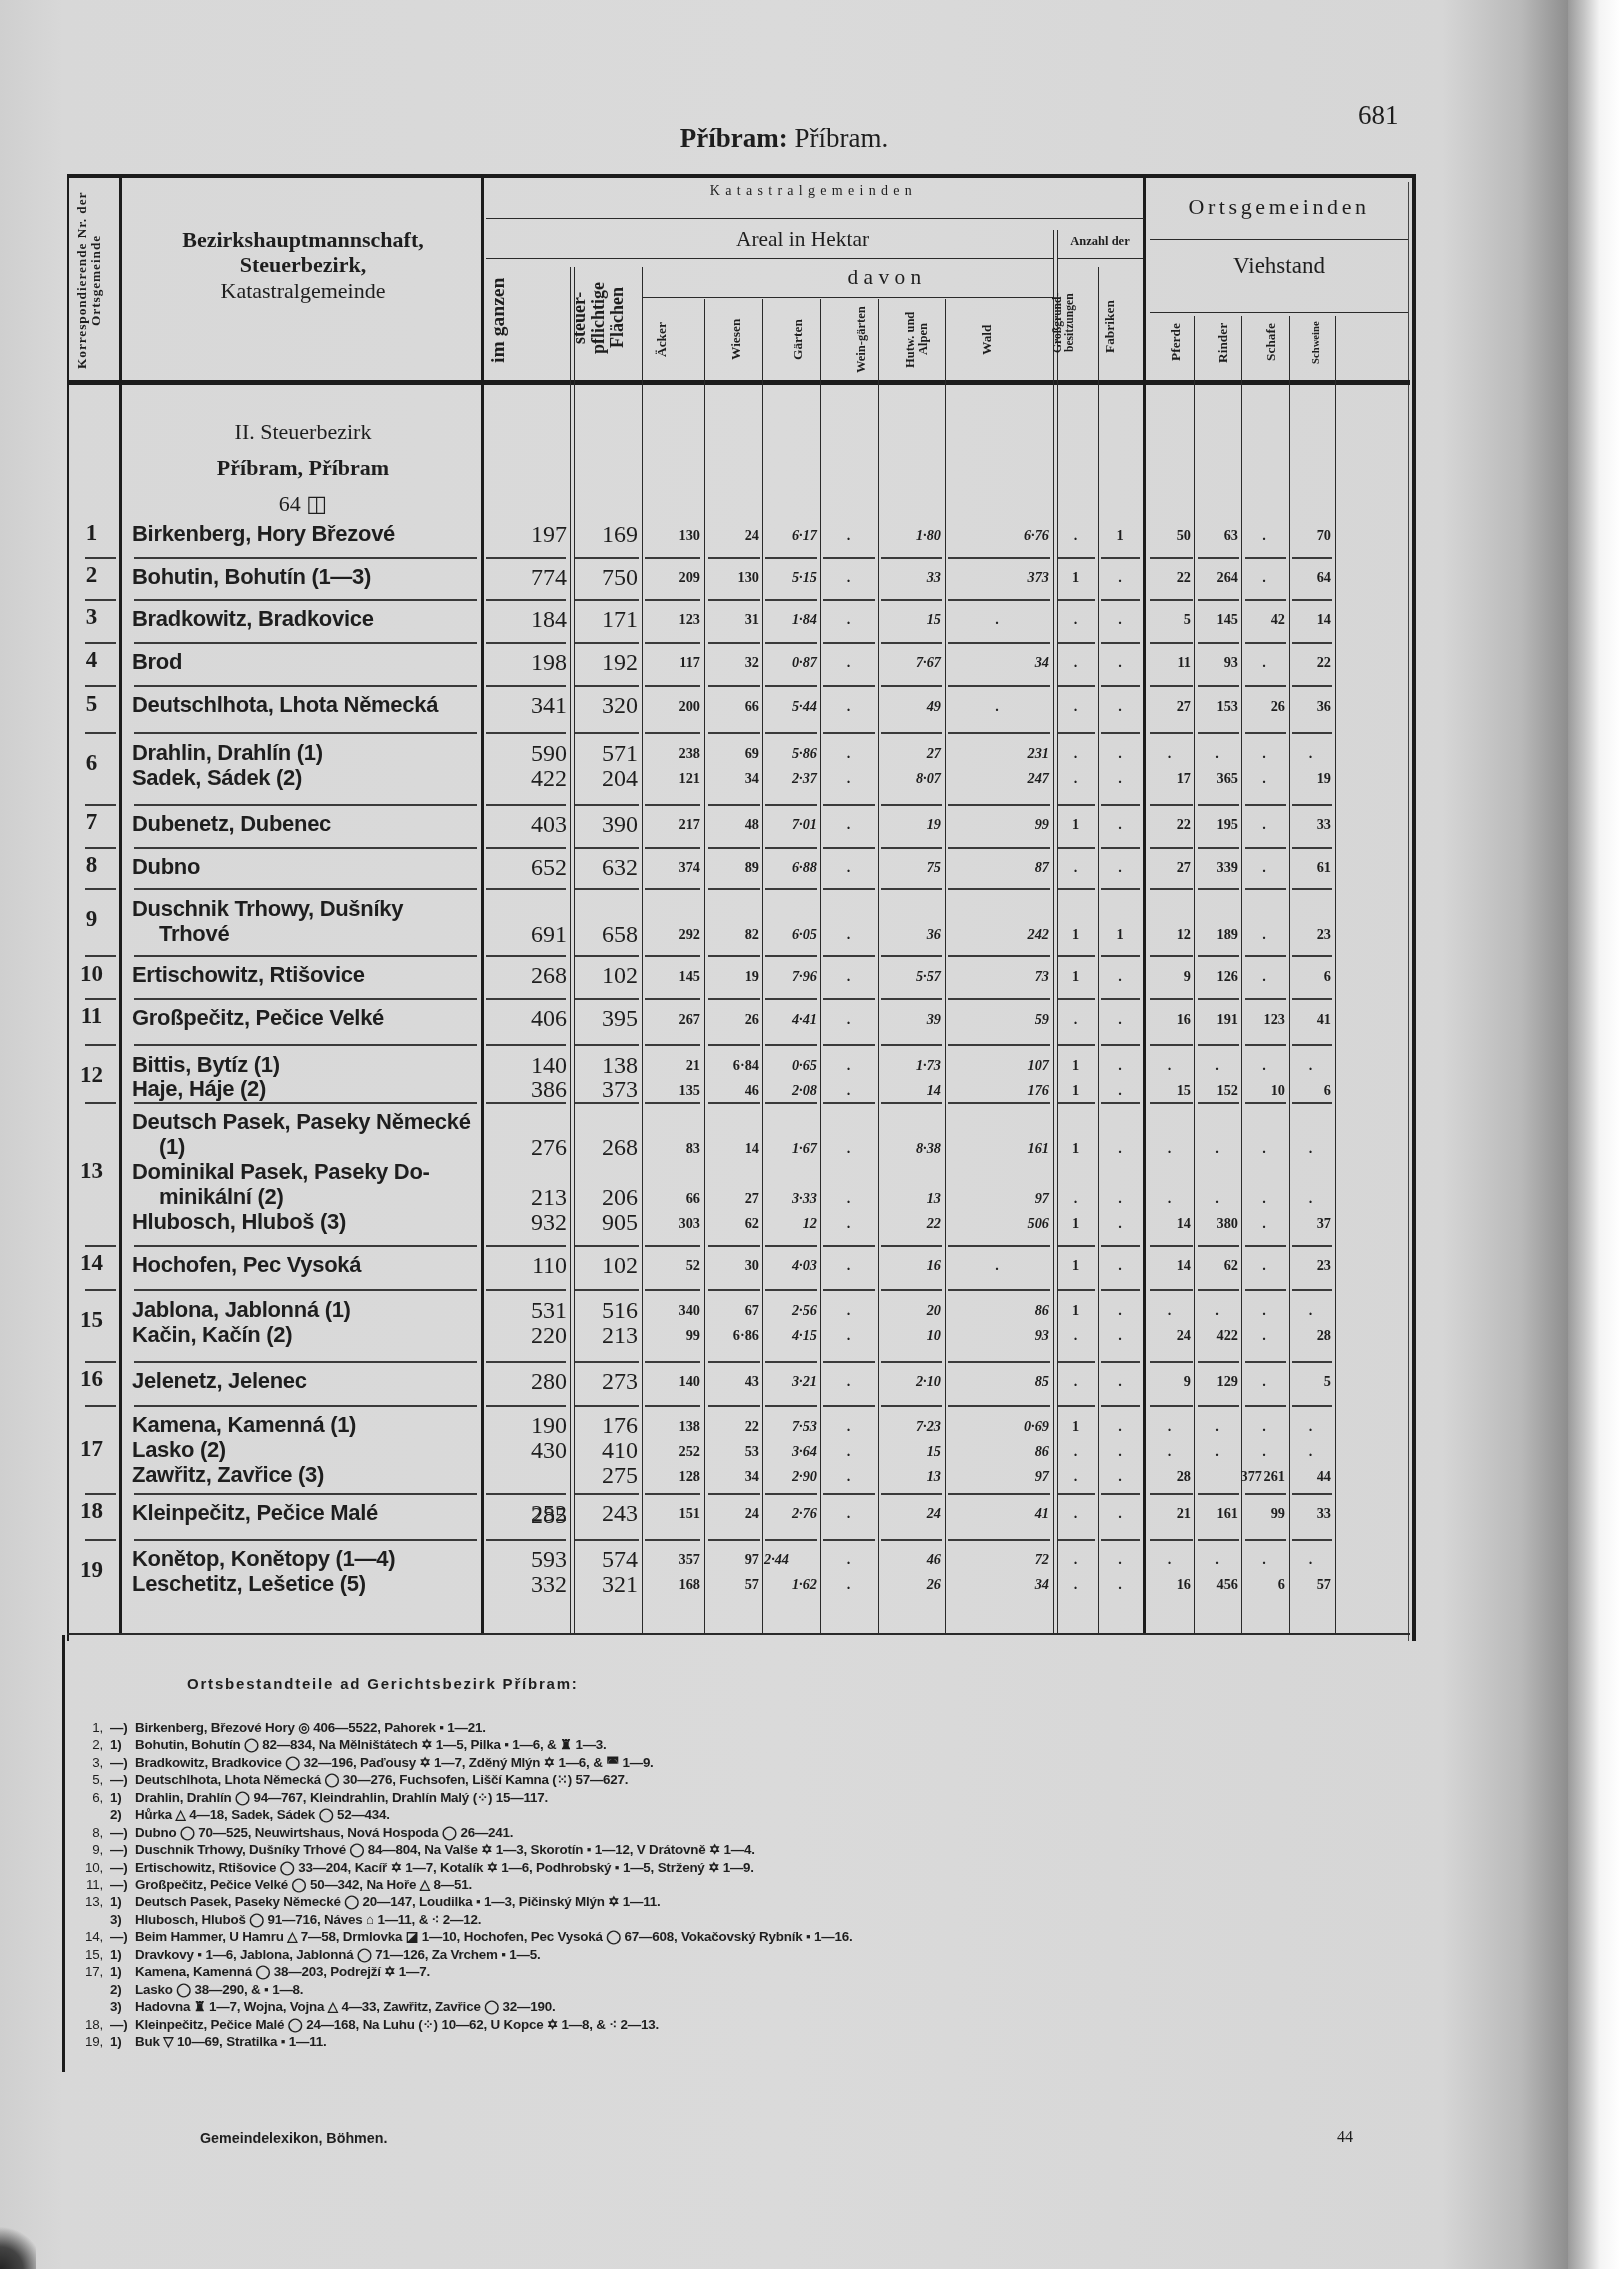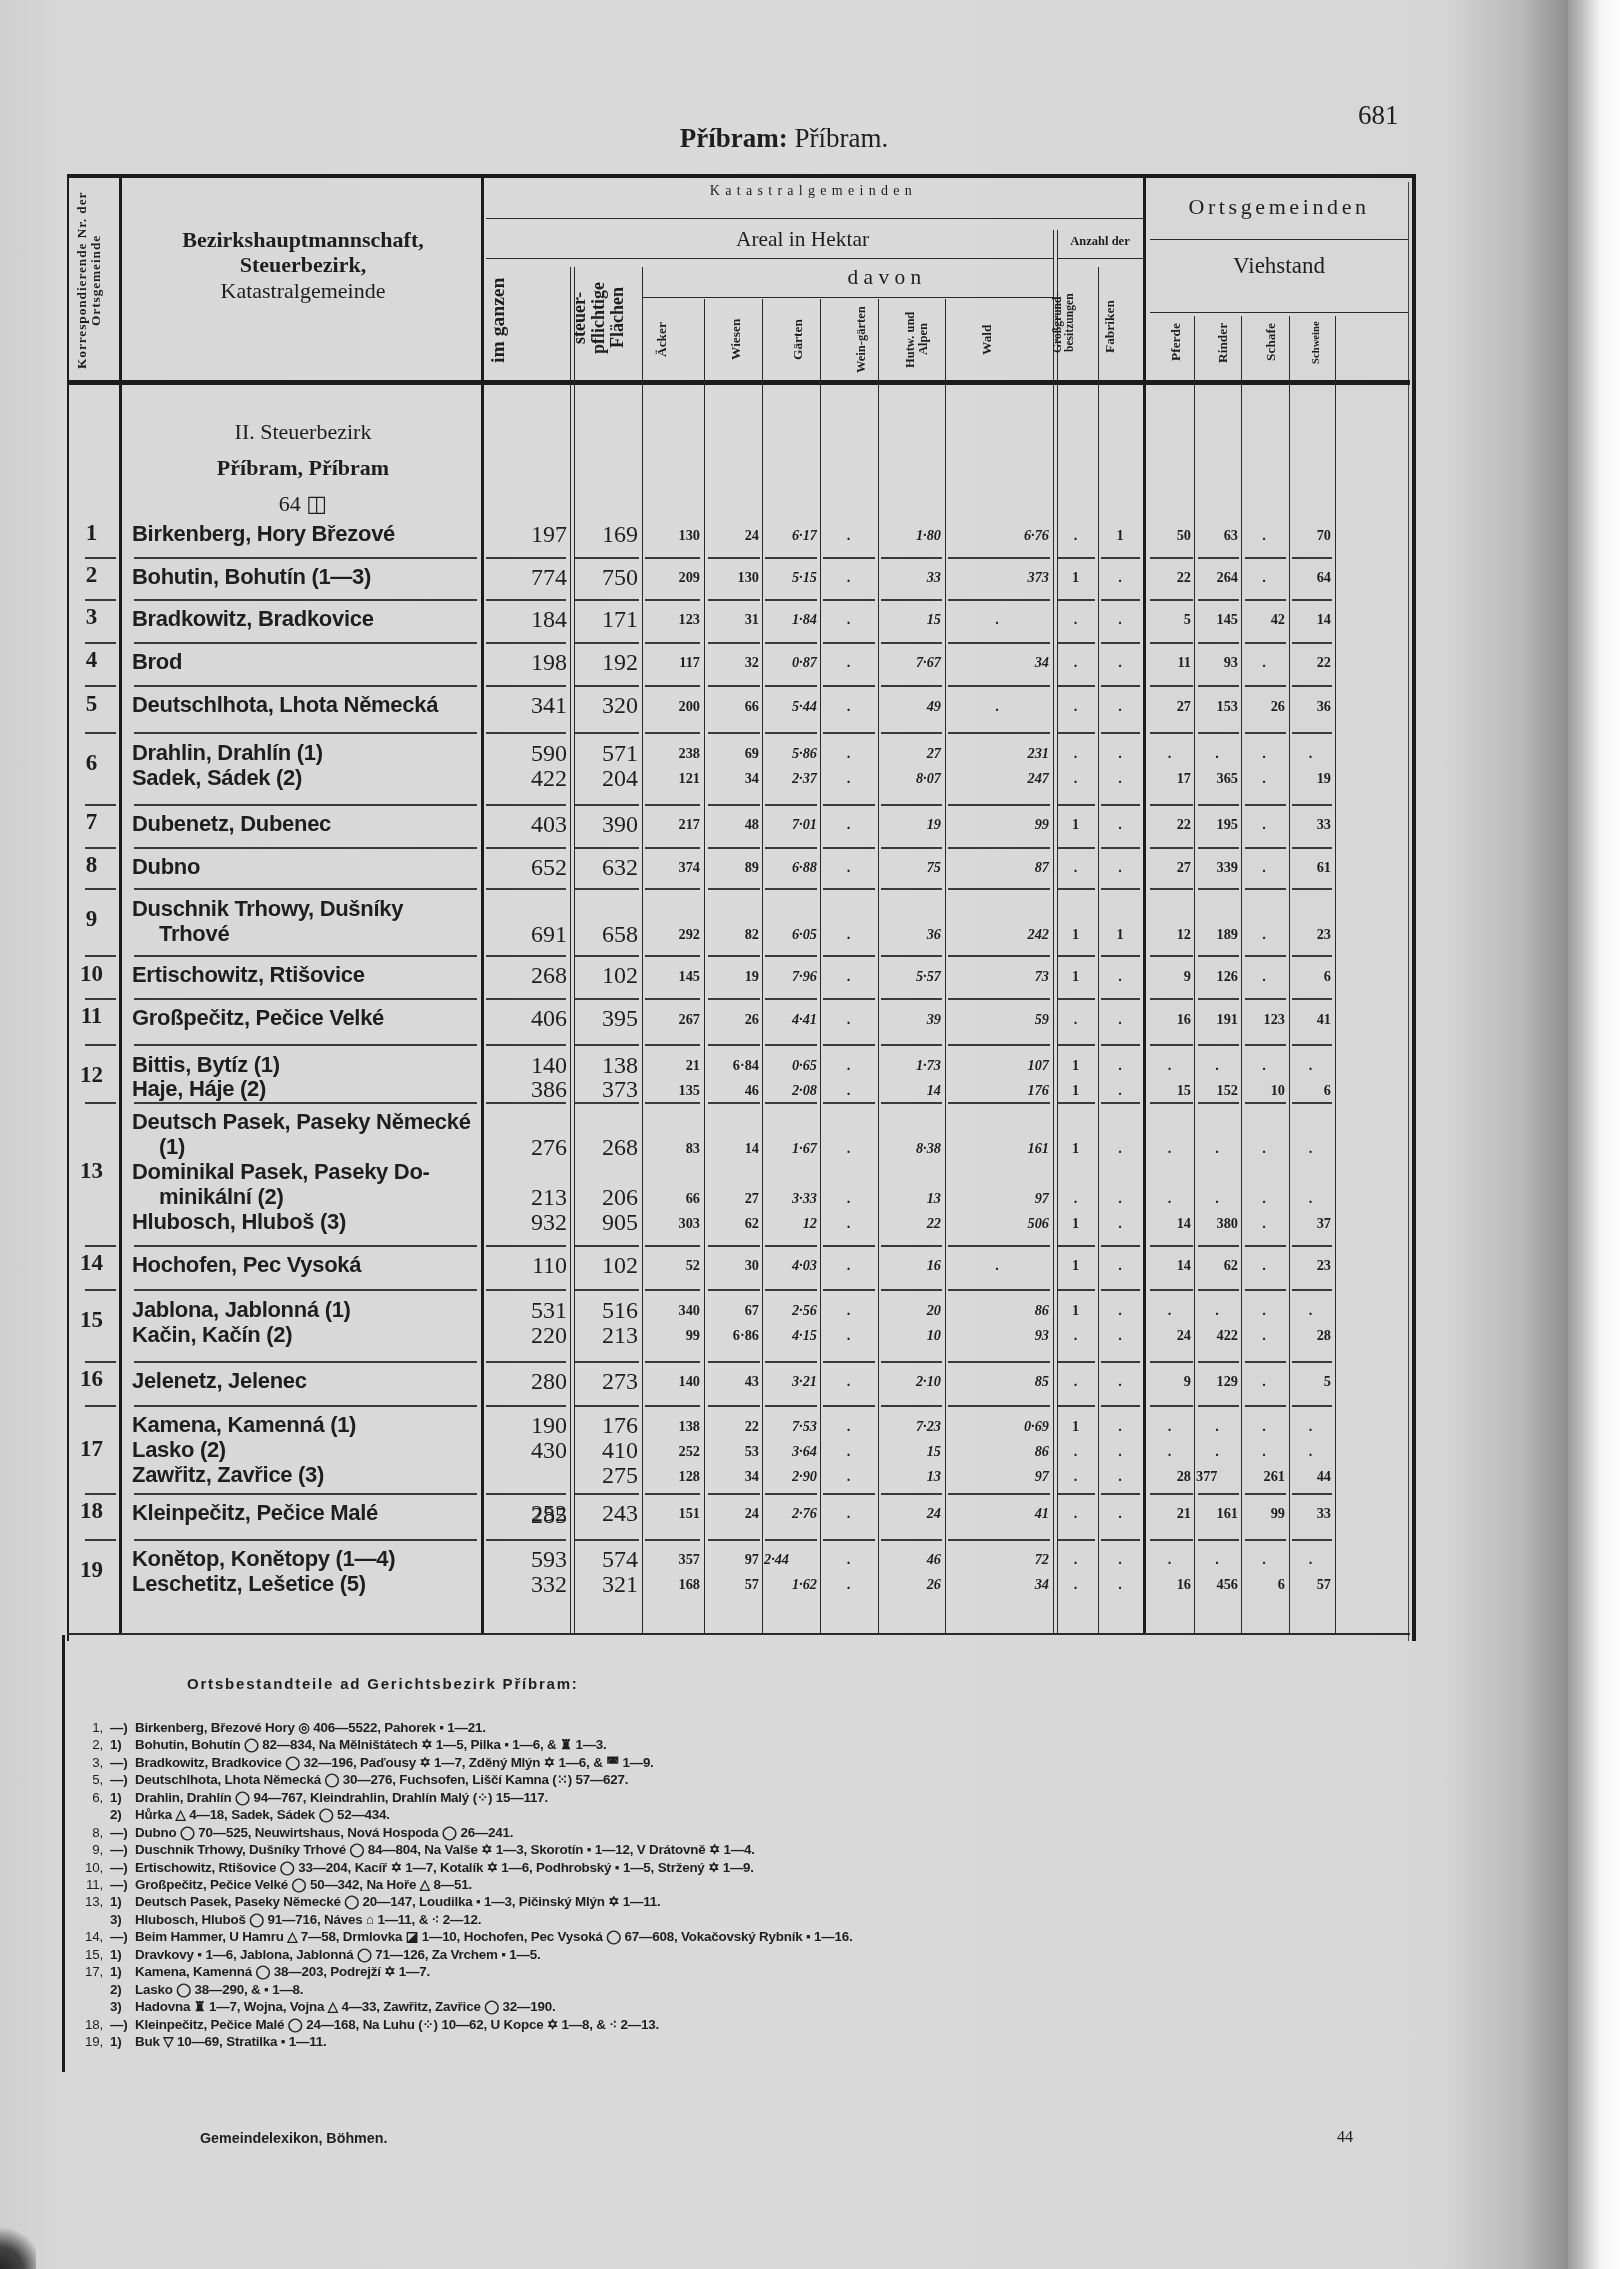--- a/index.html
+++ b/index.html
@@ -814,21 +814,21 @@
       <div class="cell num small" style="left:1057px;width:37px;text-align:center;top:1443px;">.</div>
       <div class="cell num small" style="left:1057px;width:37px;text-align:center;top:1468px;">.</div>
       <div class="cell num small" style="left:1100px;width:40px;text-align:center;top:1418px;">.</div>
       <div class="cell num small" style="left:1100px;width:40px;text-align:center;top:1443px;">.</div>
       <div class="cell num small" style="left:1100px;width:40px;text-align:center;top:1468px;">.</div>
       <div class="cell num small" style="left:1148px;width:43px;text-align:center;top:1418px;">.</div>
       <div class="cell num small" style="left:1148px;width:43px;text-align:center;top:1443px;">.</div>
       <div class="cell num small" style="left:1148px;width:43px;text-align:right;top:1468px;">28</div>
       <div class="cell num small" style="left:1196px;width:42px;text-align:center;top:1418px;">.</div>
       <div class="cell num small" style="left:1196px;width:42px;text-align:center;top:1443px;">.</div>
-      <div class="cell num small" style="left:1196px;width:42px;text-align:left;top:1468px;">377</div>
+      <div class="cell num small" style="left:1196px;width:42px;text-align:right;top:1468px;padding-left:24px;">377</div>
       <div class="cell num small" style="left:1243px;width:42px;text-align:center;top:1418px;">.</div>
       <div class="cell num small" style="left:1243px;width:42px;text-align:center;top:1443px;">.</div>
       <div class="cell num small" style="left:1243px;width:42px;text-align:right;top:1468px;">261</div>
       <div class="cell num small" style="left:1290px;width:41px;text-align:center;top:1418px;">.</div>
       <div class="cell num small" style="left:1290px;width:41px;text-align:center;top:1443px;">.</div>
       <div class="cell num small" style="left:1290px;width:41px;text-align:right;top:1468px;">44</div>
       <div class="sep" style="left:85px;width:31px;top:1493px;"></div>
       <div class="sep" style="left:134px;width:343px;top:1493px;"></div>
       <div class="sep" style="left:486px;width:80px;top:1493px;"></div>
       <div class="sep" style="left:575px;width:64px;top:1493px;"></div>

